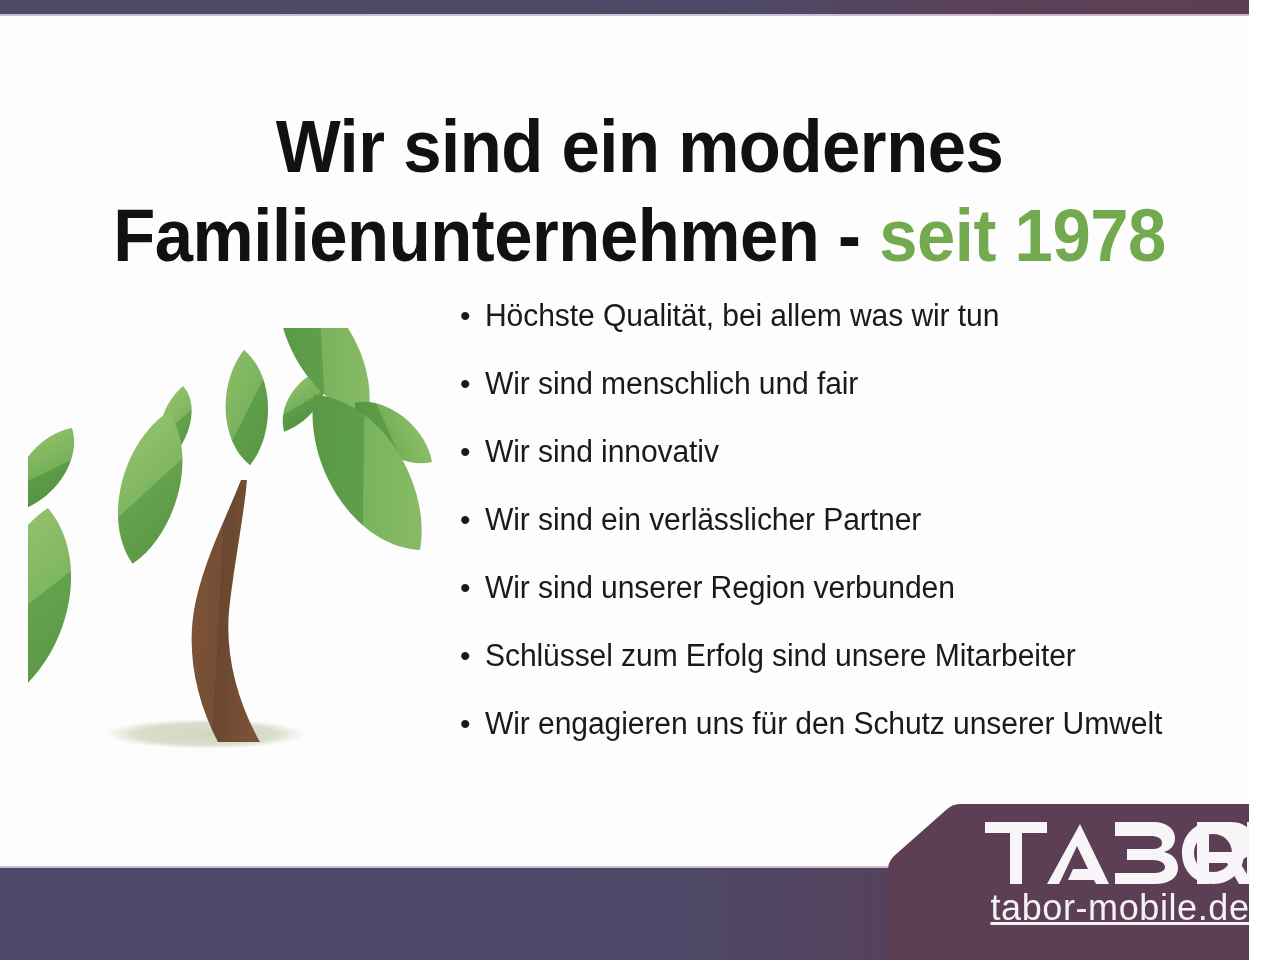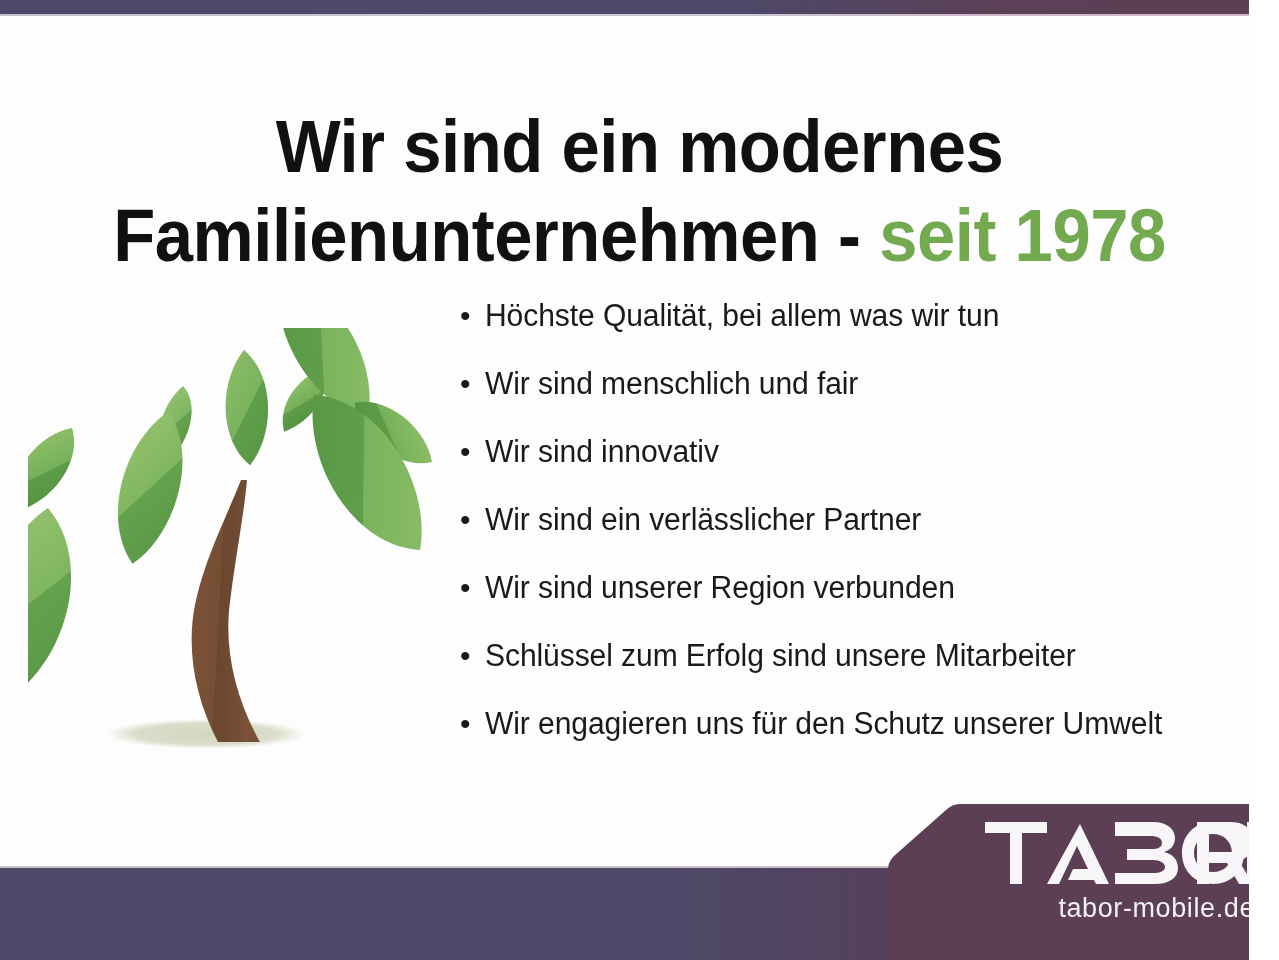--- a/index.html
+++ b/index.html
@@ -137,26 +137,27 @@
     left: 985px;
     top: 822px;
     width: 268px;
     height: 62px;
   }
   #logo-url {
     position: absolute;
     left: 985px;
     top: 893px;
     width: 270px;
-    text-align: right;
+    text-align: center;
     color: #f4f1f4;
-    font-size: 27px;
+    font-size: 36px;
     line-height: 30px;
     letter-spacing: 0.6px;
     white-space: nowrap;
+    text-decoration: underline;
   }
 </style>
 </head>
 <body>
 
 <div id="slide">
 
   <div id="top-bar"></div>
   <div id="top-bar-hairline"></div>
 

